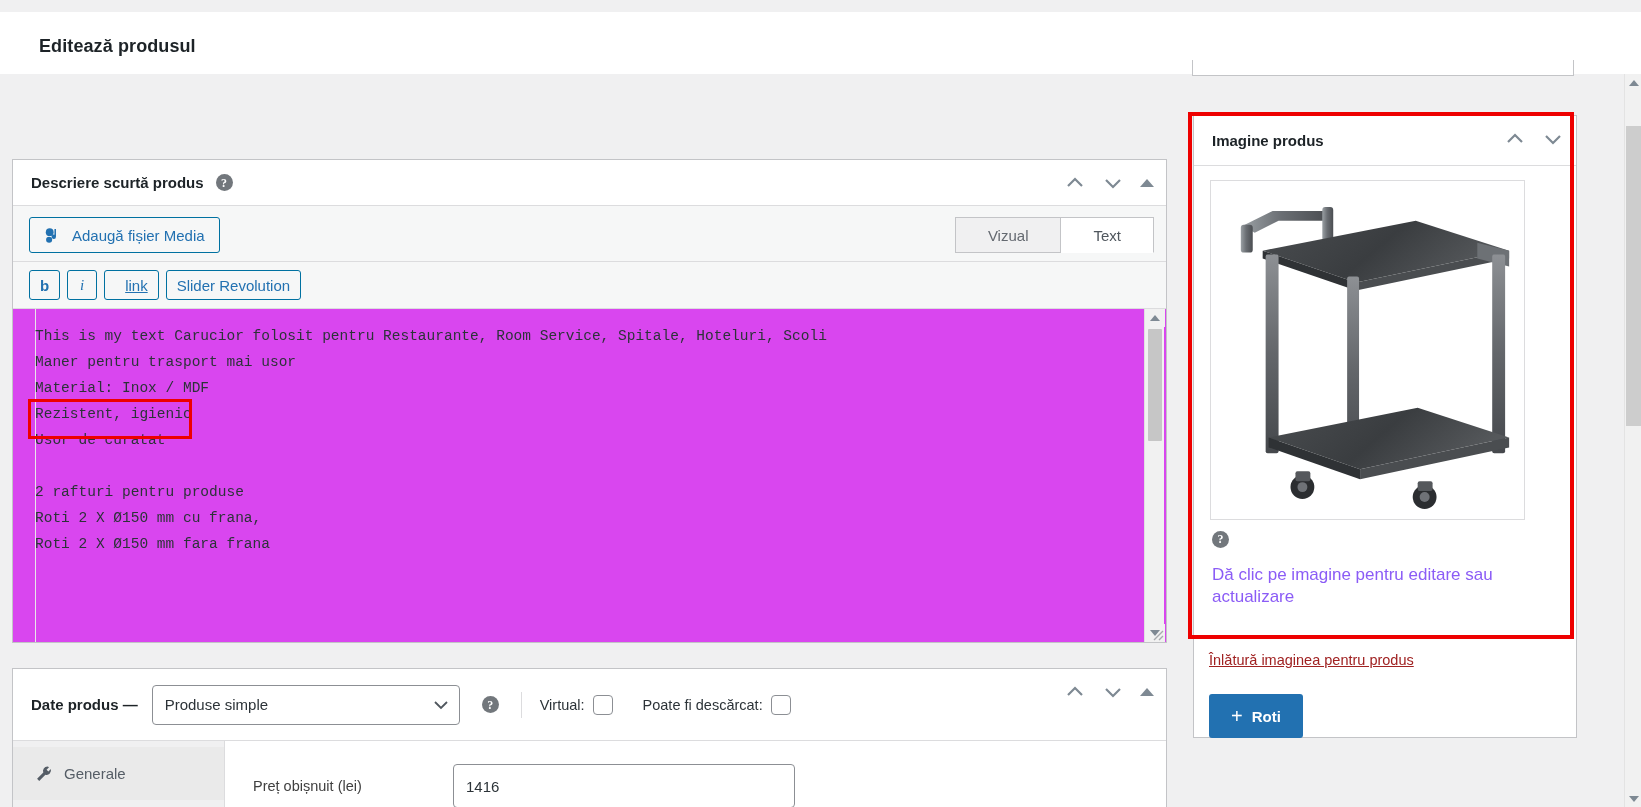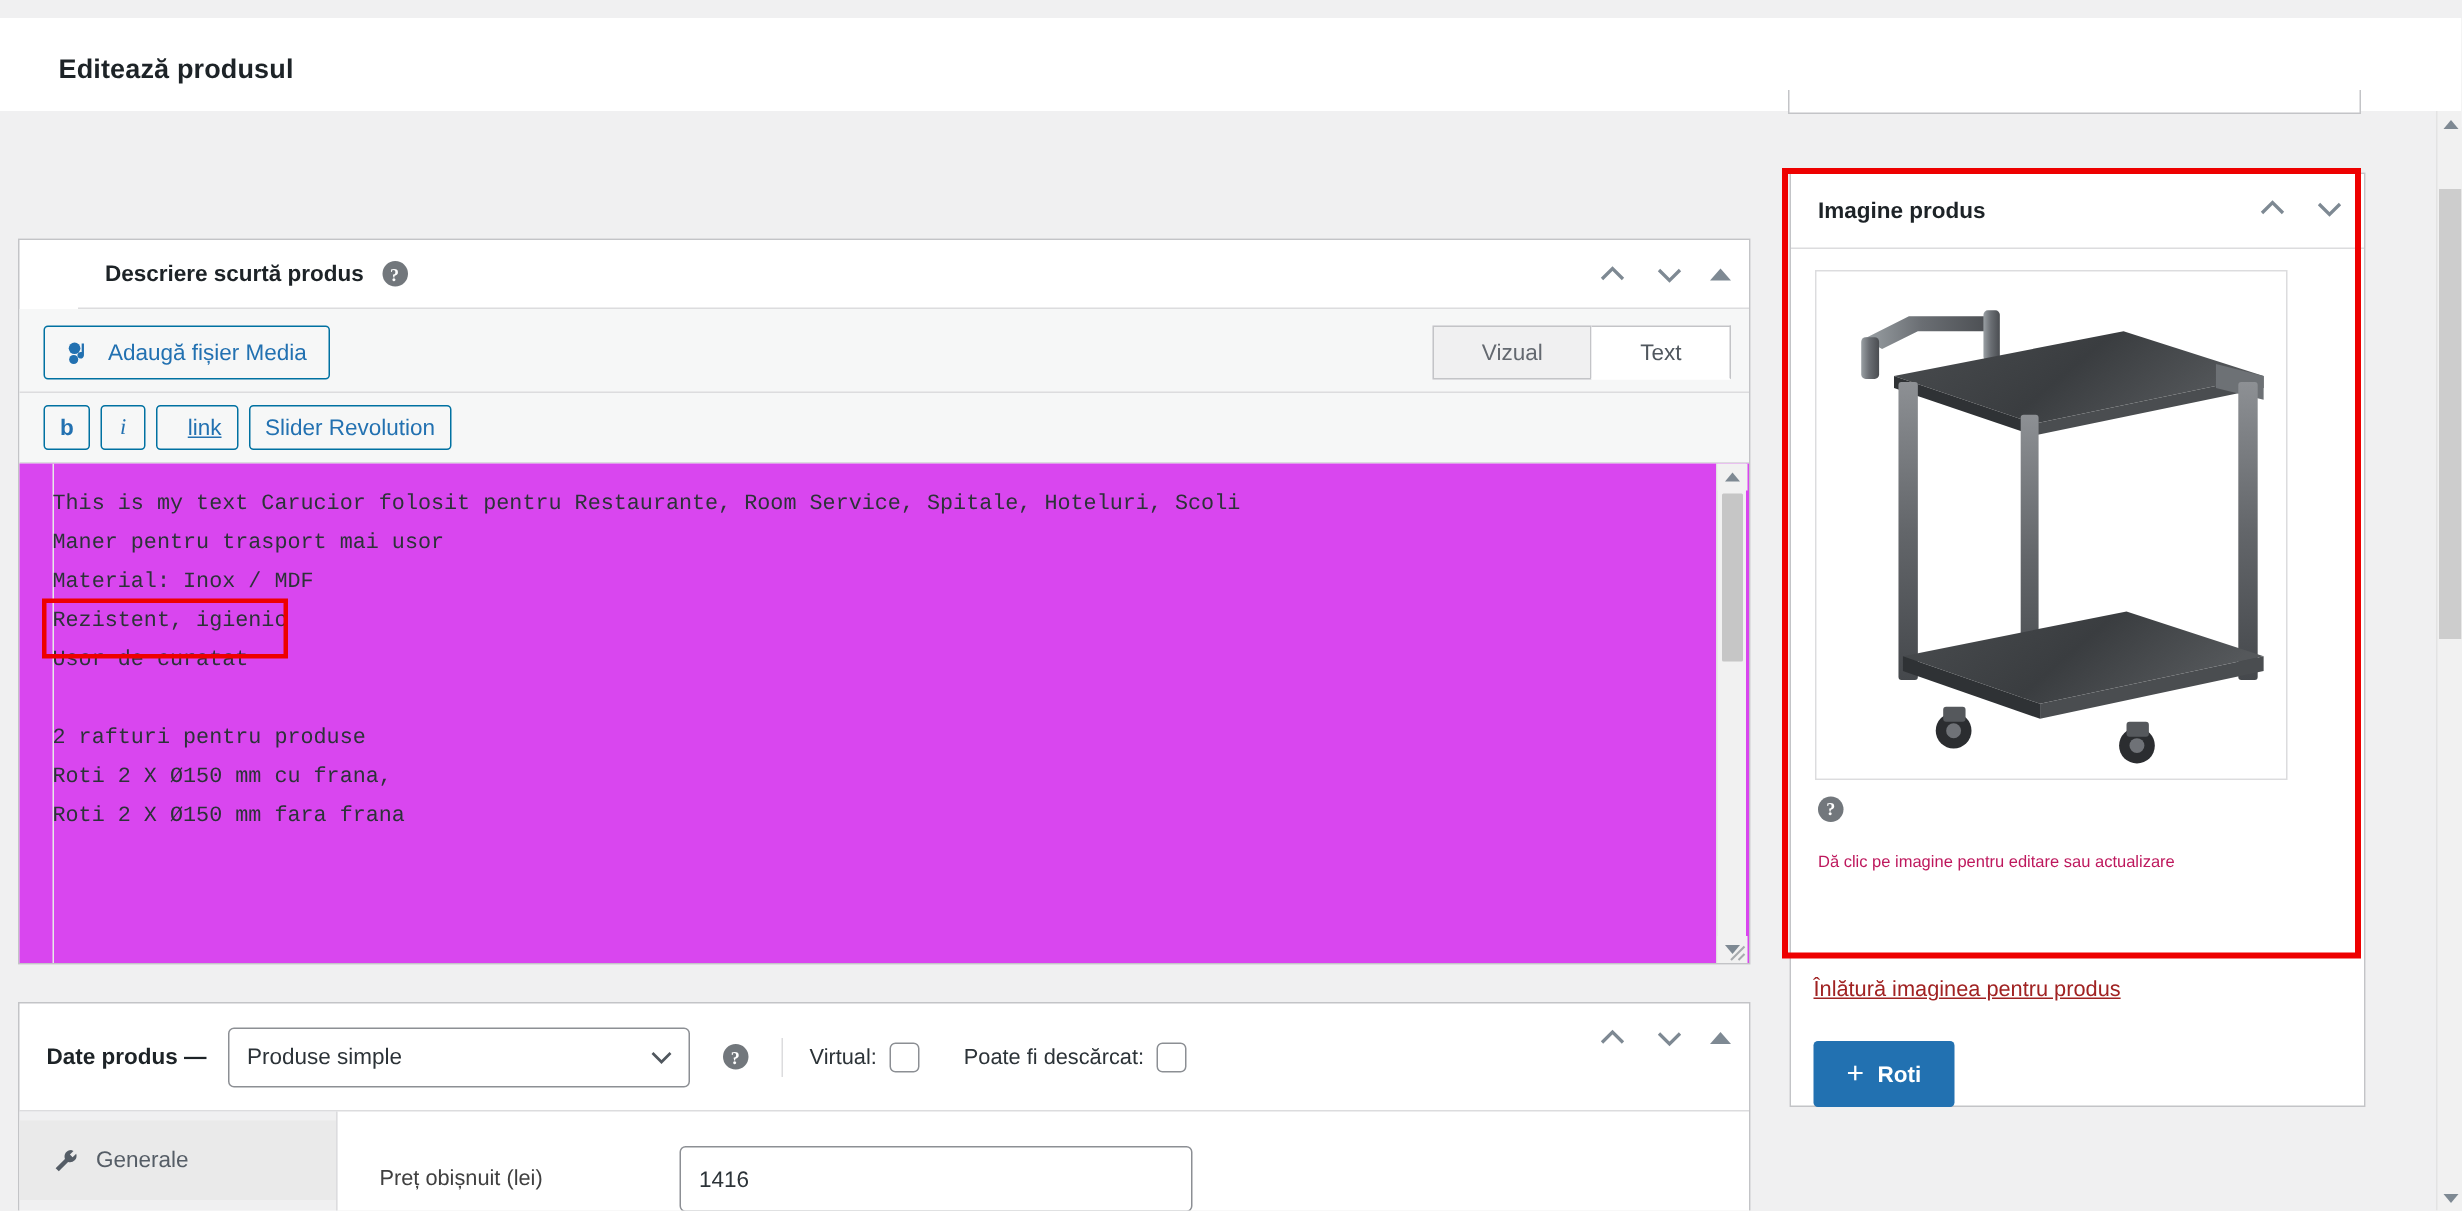--- a/index.html
+++ b/index.html
@@ -33,21 +33,20 @@
 
   .postbox {
     background: #fff;
     border: 1px solid #c3c4c7;
     position: absolute;
   }
   .pb-head {
     height: 46px; border-bottom: 1px solid #dcdcde;
     display: flex; align-items: center; padding: 0 12px 0 18px;
     position: relative;
-    margin-left: 39px;
   }
   .pb-title { font-size: 15px; font-weight: bold; color: #1d2327; }
   .help-dot {
     display: inline-flex; align-items: center; justify-content: center;
     width: 17px; height: 17px; border-radius: 50%;
     background: #72777c; color: #fff;
     font-size: 12px; font-weight: bold; font-family: "Liberation Serif", serif;
     margin-left: 12px; line-height: 1; cursor: help;
   }
   .pb-actions {
@@ -213,21 +212,21 @@
     display: flex; align-items: center; padding-left: 18px; position: relative;
   }
   #img-thumb-wrap { padding: 14px 16px 0 16px; }
   #img-thumb {
     width: 315px; height: 340px; border: 1px solid #dcdcde; background: #fff;
     position: relative; overflow: hidden; cursor: pointer;
   }
   #img-thumb svg { display: block; width: 100%; height: 100%; }
   #img-help { padding: 10px 0 0 18px; }
   #img-caption {
-    padding: 16px 22px 0 18px; font-size: 11px; color: #be185d; line-height: 22px;
+    padding: 16px 22px 0 18px; font-size: 17px; color: #8b5cf6; line-height: 22px;
   }
 
   
   #anno-panel {
     position: absolute; left: 1188px; top: 112px;
     width: 386px; height: 527px;
     border: 4px solid #ee0000; pointer-events: none; z-index: 30;
   }
 
   #remove-img-link {

